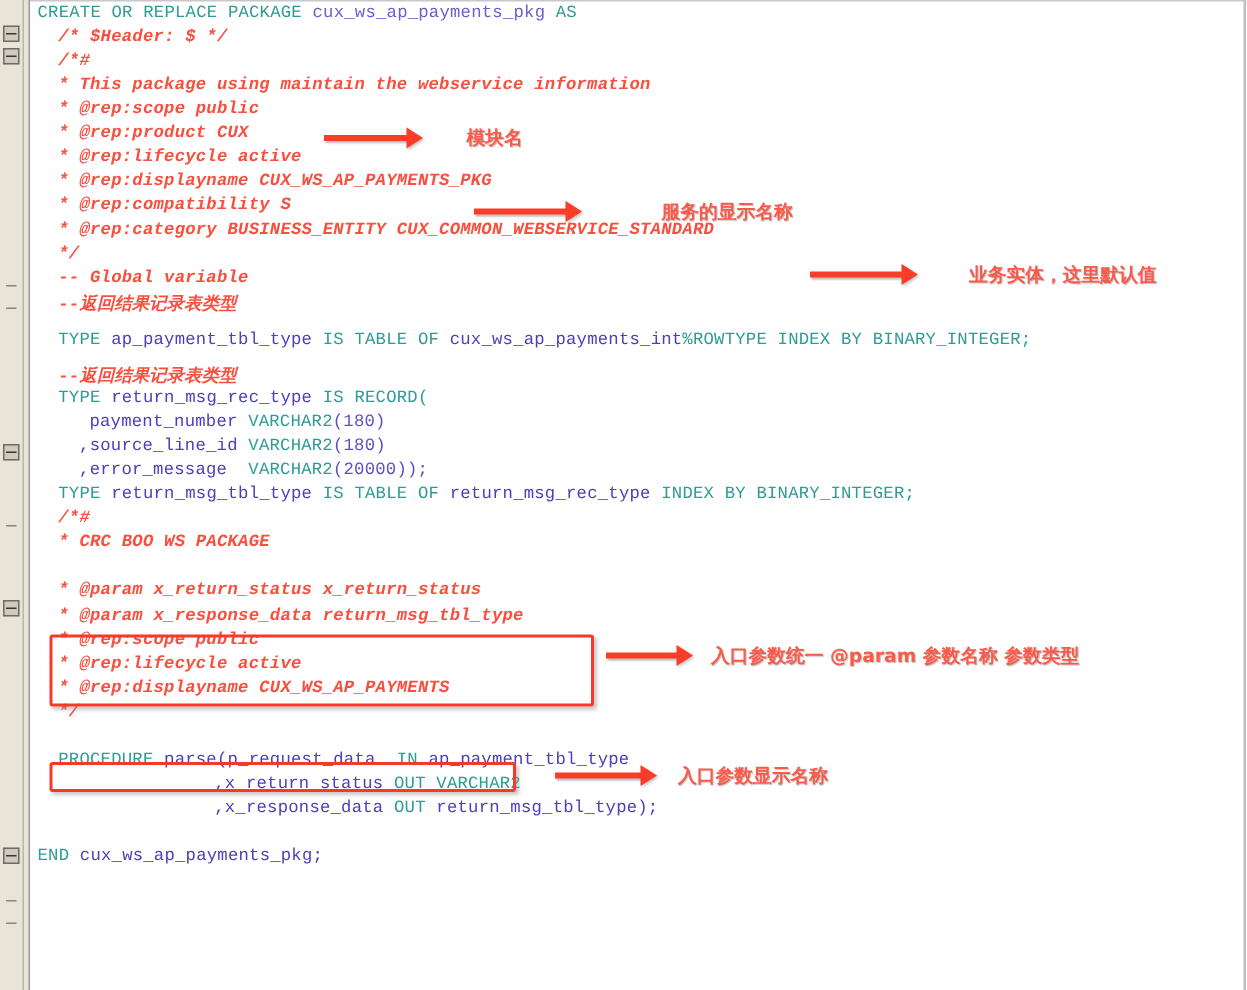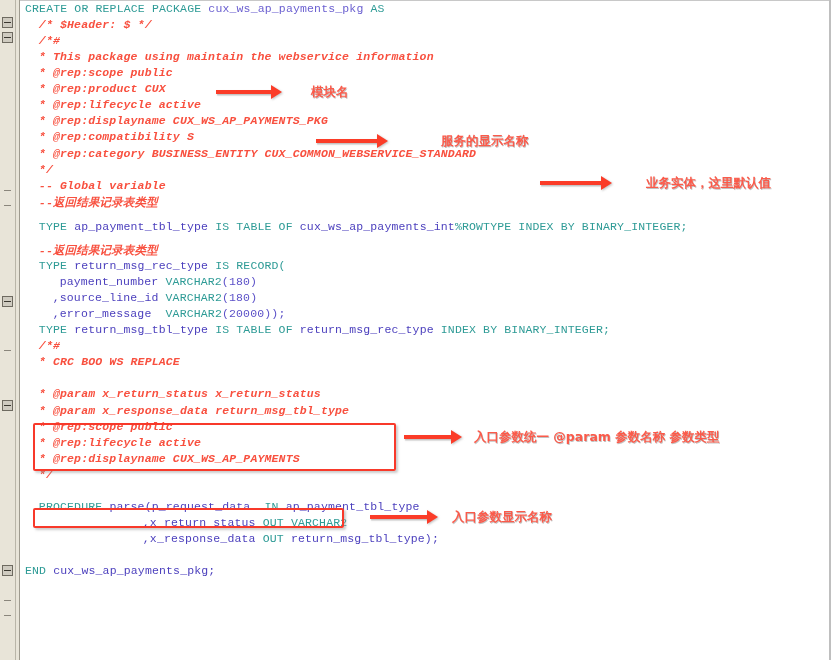--- a/index.html
+++ b/index.html
@@ -175,21 +175,21 @@
       <div class="line" style="top: 195.72px; left: 18.86px;"><span class="cmt">--</span><span class="cmt cmt-cn">返回结果记录表类型</span></div>
       <div class="line" style="top: 221px; left: 18.86px;"><span class="kw">TYPE </span><span class="idd">ap_payment_tbl_type</span><span class="kw"> IS TABLE OF </span><span class="idd">cux_ws_ap_payments_int</span><span class="kw">%ROWTYPE INDEX BY BINARY_INTEGER;</span></div>
       <div class="line" style="top: 227.84px; left: 18.86px;"><span class="plain"></span></div>
       <div class="line" style="top: 243.9px; left: 18.86px;"><span class="cmt">--</span><span class="cmt cmt-cn">返回结果记录表类型</span></div>
       <div class="line" style="top: 259.96px; left: 18.86px;"><span class="kw">TYPE </span><span class="idd">return_msg_rec_type</span><span class="kw"> IS RECORD(</span></div>
       <div class="line" style="top: 276.02px; left: 39.65px;"><span class="idd">payment_number </span><span class="kw">VARCHAR2</span><span class="num">(180)</span></div>
       <div class="line" style="top: 292.08px; left: 32.72px;"><span class="idd">,source_line_id </span><span class="kw">VARCHAR2</span><span class="num">(180)</span></div>
       <div class="line" style="top: 308.14px; left: 32.72px;"><span class="idd">,error_message  </span><span class="kw">VARCHAR2</span><span class="num">(20000));</span></div>
       <div class="line" style="top: 324.2px; left: 18.86px;"><span class="kw">TYPE </span><span class="idd">return_msg_tbl_type</span><span class="kw"> IS TABLE OF </span><span class="idd">return_msg_rec_type</span><span class="kw"> INDEX BY BINARY_INTEGER;</span></div>
       <div class="line" style="top: 340.26px; left: 18.86px;"><span class="cmt">/*#</span></div>
-      <div class="line" style="top: 356.32px; left: 18.86px;"><span class="cmt">* CRC BOO WS REPLACE</span></div>
+      <div class="line" style="top: 356.32px; left: 18.86px;"><span class="cmt">* CRC BOO WS PACKAGE</span></div>
       <div class="line" style="top: 404.5px; left: 18.86px;"><span class="cmt">* @param x_response_data return_msg_tbl_type</span></div>
       <div class="line" style="top: 388.44px; left: 18.86px;"><span class="cmt">* @param x_return_status x_return_status</span></div>
       <div class="line" style="top: 420.56px; left: 18.86px;"><span class="cmt">* @rep:scope public</span></div>
       <div class="line" style="top: 436.62px; left: 18.86px;"><span class="cmt">* @rep:lifecycle active</span></div>
       <div class="line" style="top: 452.68px; left: 18.86px;"><span class="cmt">* @rep:displayname CUX_WS_AP_PAYMENTS</span></div>
       <div class="line" style="top: 468.74px; left: 18.86px;"><span class="cmt">*/</span></div>
       <div class="line" style="top: 484.8px; left: 18.86px;"><span class="plain"></span></div>
       <div class="line" style="top: 500.86px; left: 18.86px;"><span class="kw">PROCEDURE </span><span class="idd">parse(p_request_data  </span><span class="kw">IN </span><span class="idd">ap_payment_tbl_type</span></div>
       <div class="line" style="top: 516.92px; left: 122.81px;"><span class="idd">,x_return_status </span><span class="kw">OUT VARCHAR2</span></div>
       <div class="line" style="top: 532.98px; left: 122.81px;"><span class="idd">,x_response_data </span><span class="kw">OUT </span><span class="idd">return_msg_tbl_type);</span></div>

